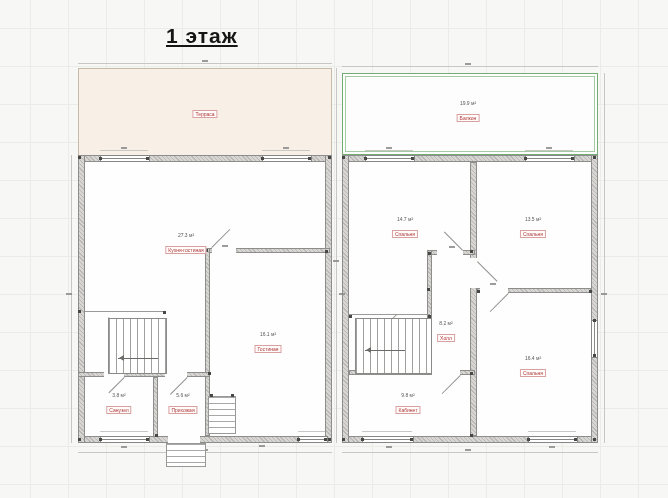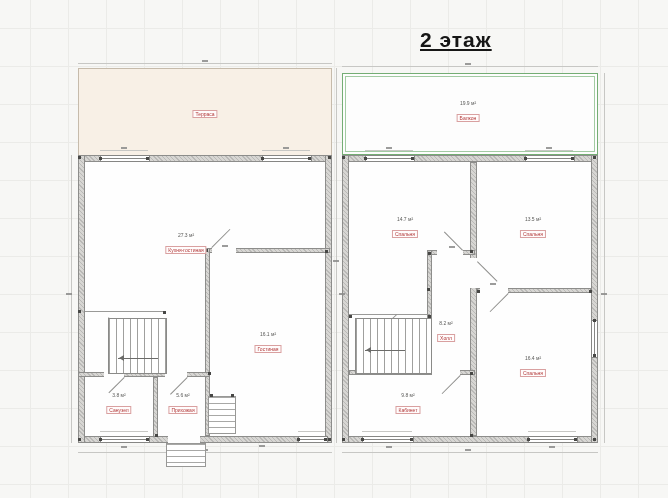--- a/index.html
+++ b/index.html
@@ -85,21 +85,21 @@
     font-size:5px;line-height:6px;color:#b23a3a;
     border:1px solid #d9a0a0;background:#fffcfc;
     padding:0 2px;display:inline-block;
   }
 </style>
 </head>
 <body>
 
 <div id="canvas">
 
-  <div class="title" style="left:420px;top:28px">2 этаж</div>
+  <div class="title" style="left:166px;top:24px">1 этаж</div>
 
   <div class="housebg" style="left:78px;top:155px;width:254px;height:288px"></div>
   <div class="terrace" style="left:78px;top:68px;width:252px;height:86px"></div>
 
   <div class="housebg" style="left:342px;top:155px;width:256px;height:288px"></div>
   <div class="balcony" style="left:342px;top:73px;width:254px;height:80px"></div>
 
   <div id="geom">
       <div class="w" style="left: 78px; top: 155px; width: 254px; height: 7px; position: absolute;"></div>
       <div class="w" style="left: 78px; top: 436px; width: 254px; height: 7px; position: absolute;"></div>

